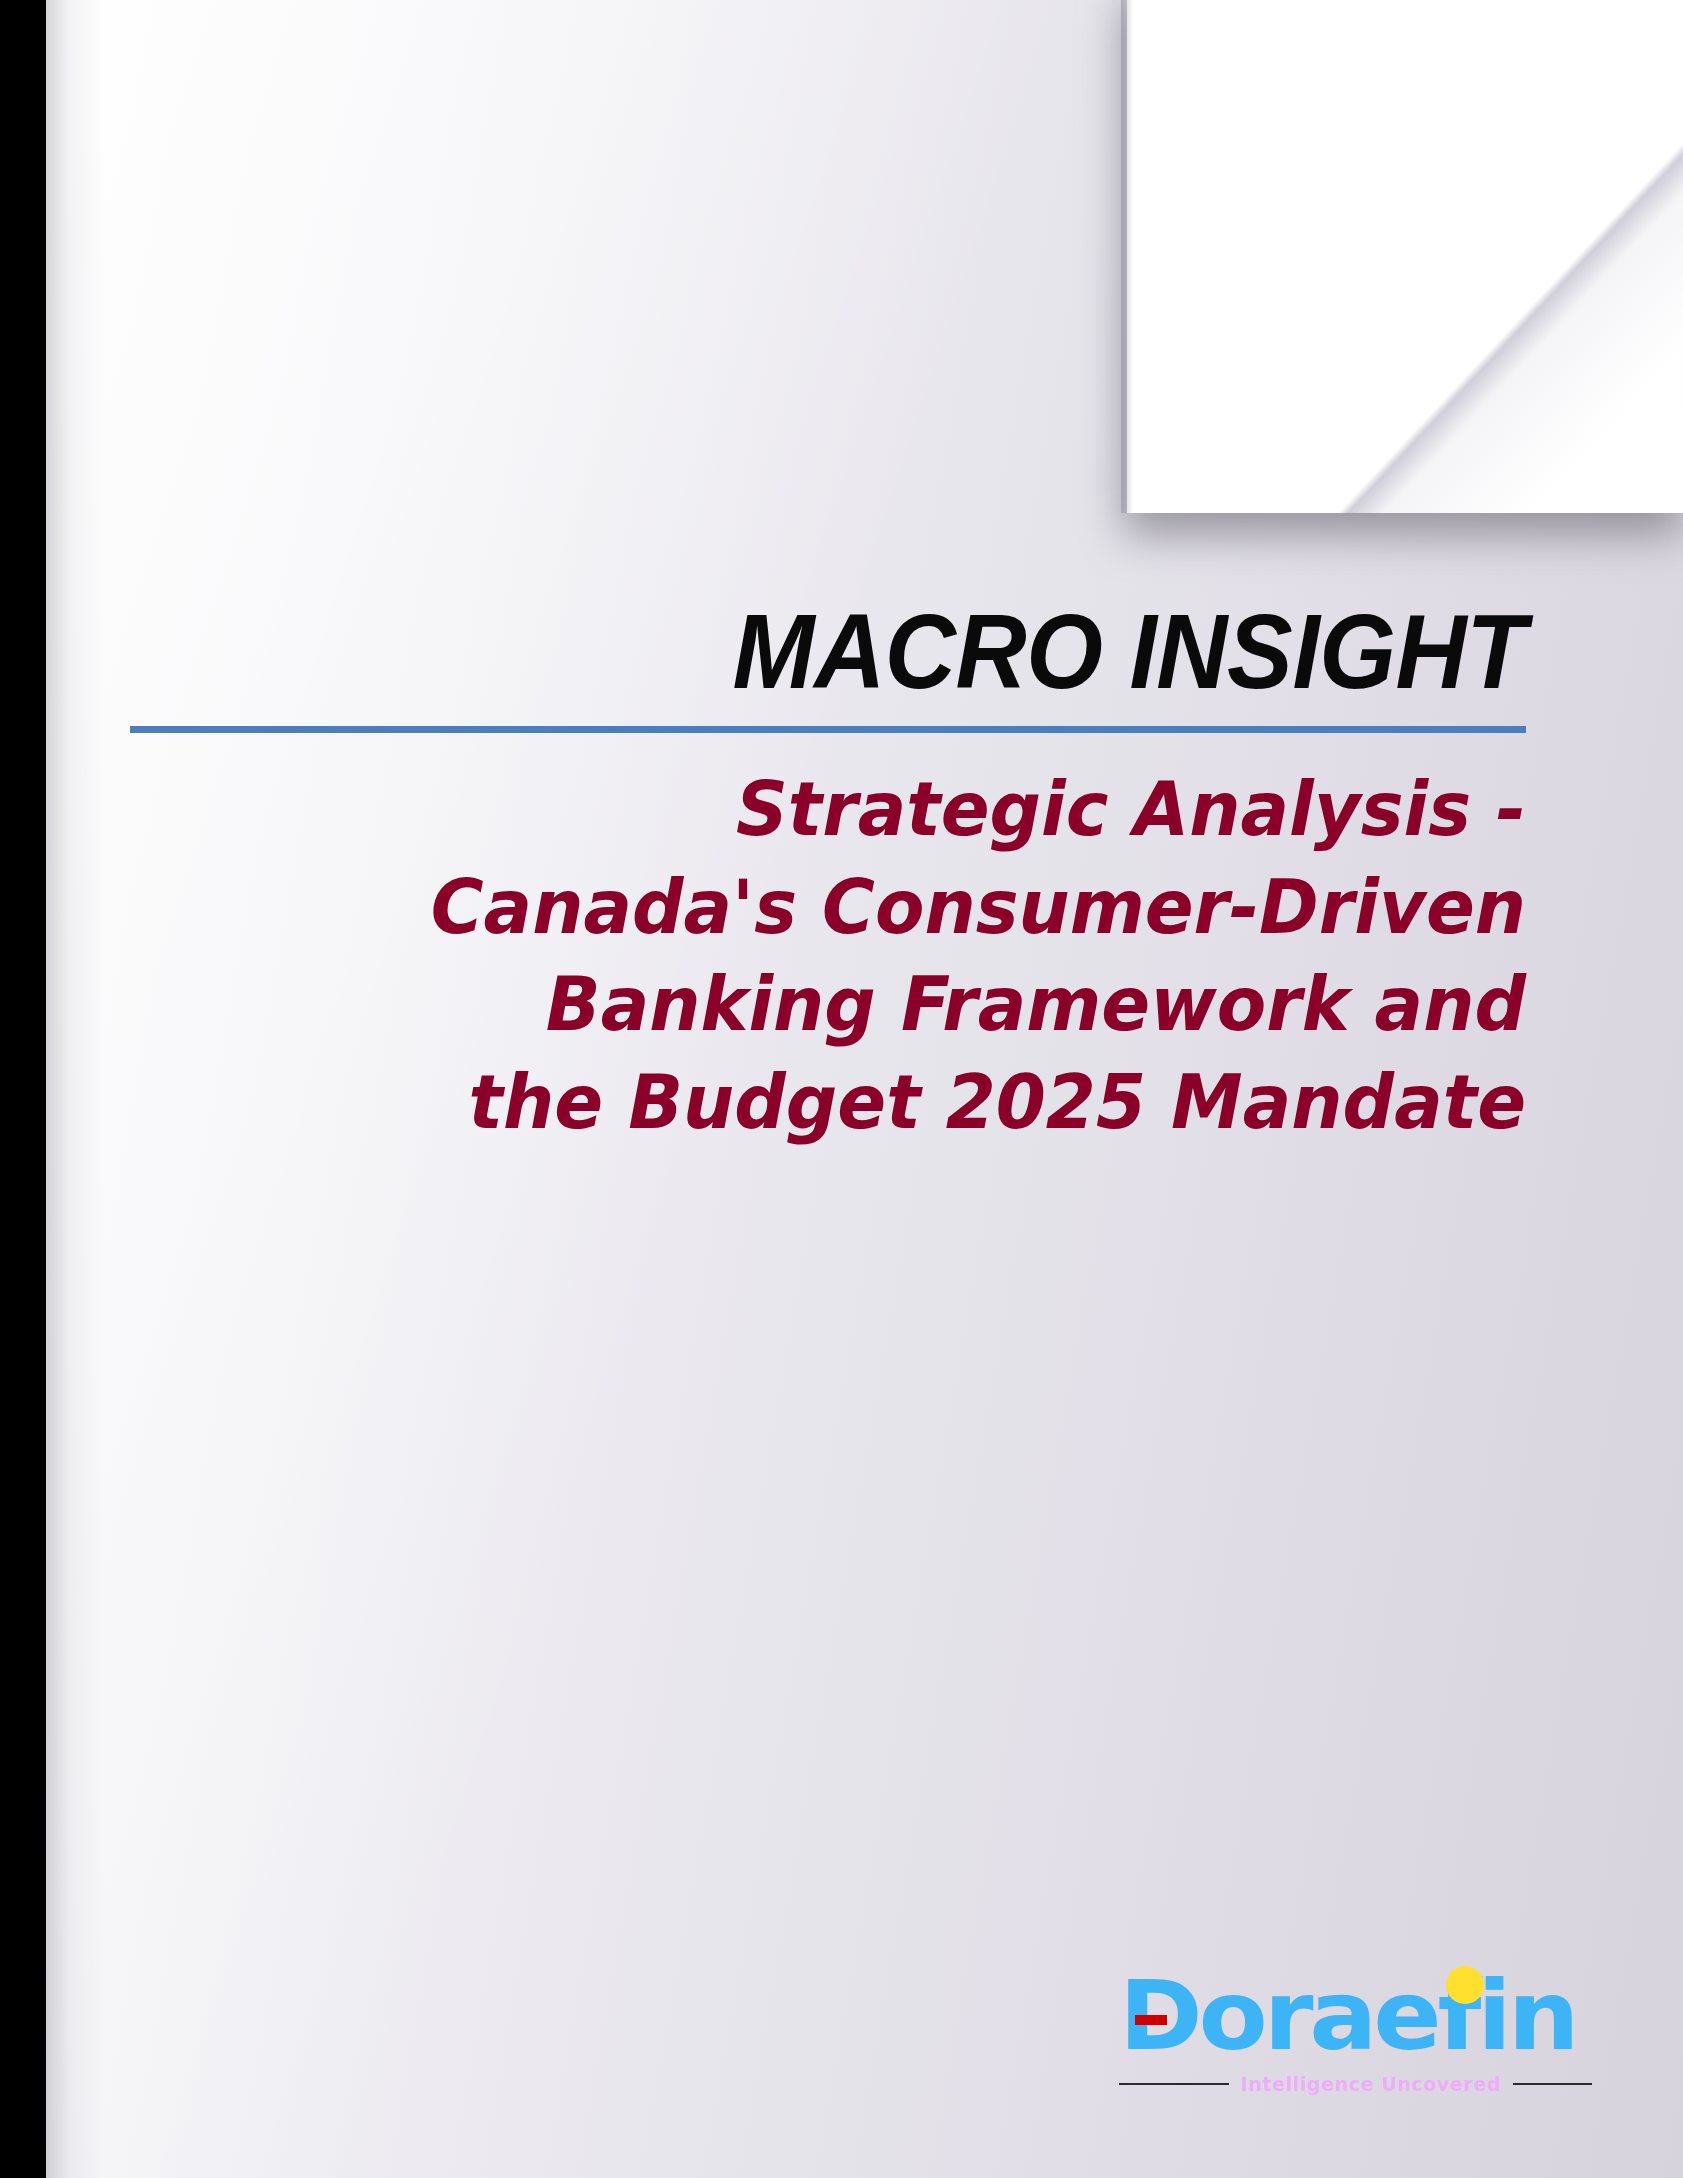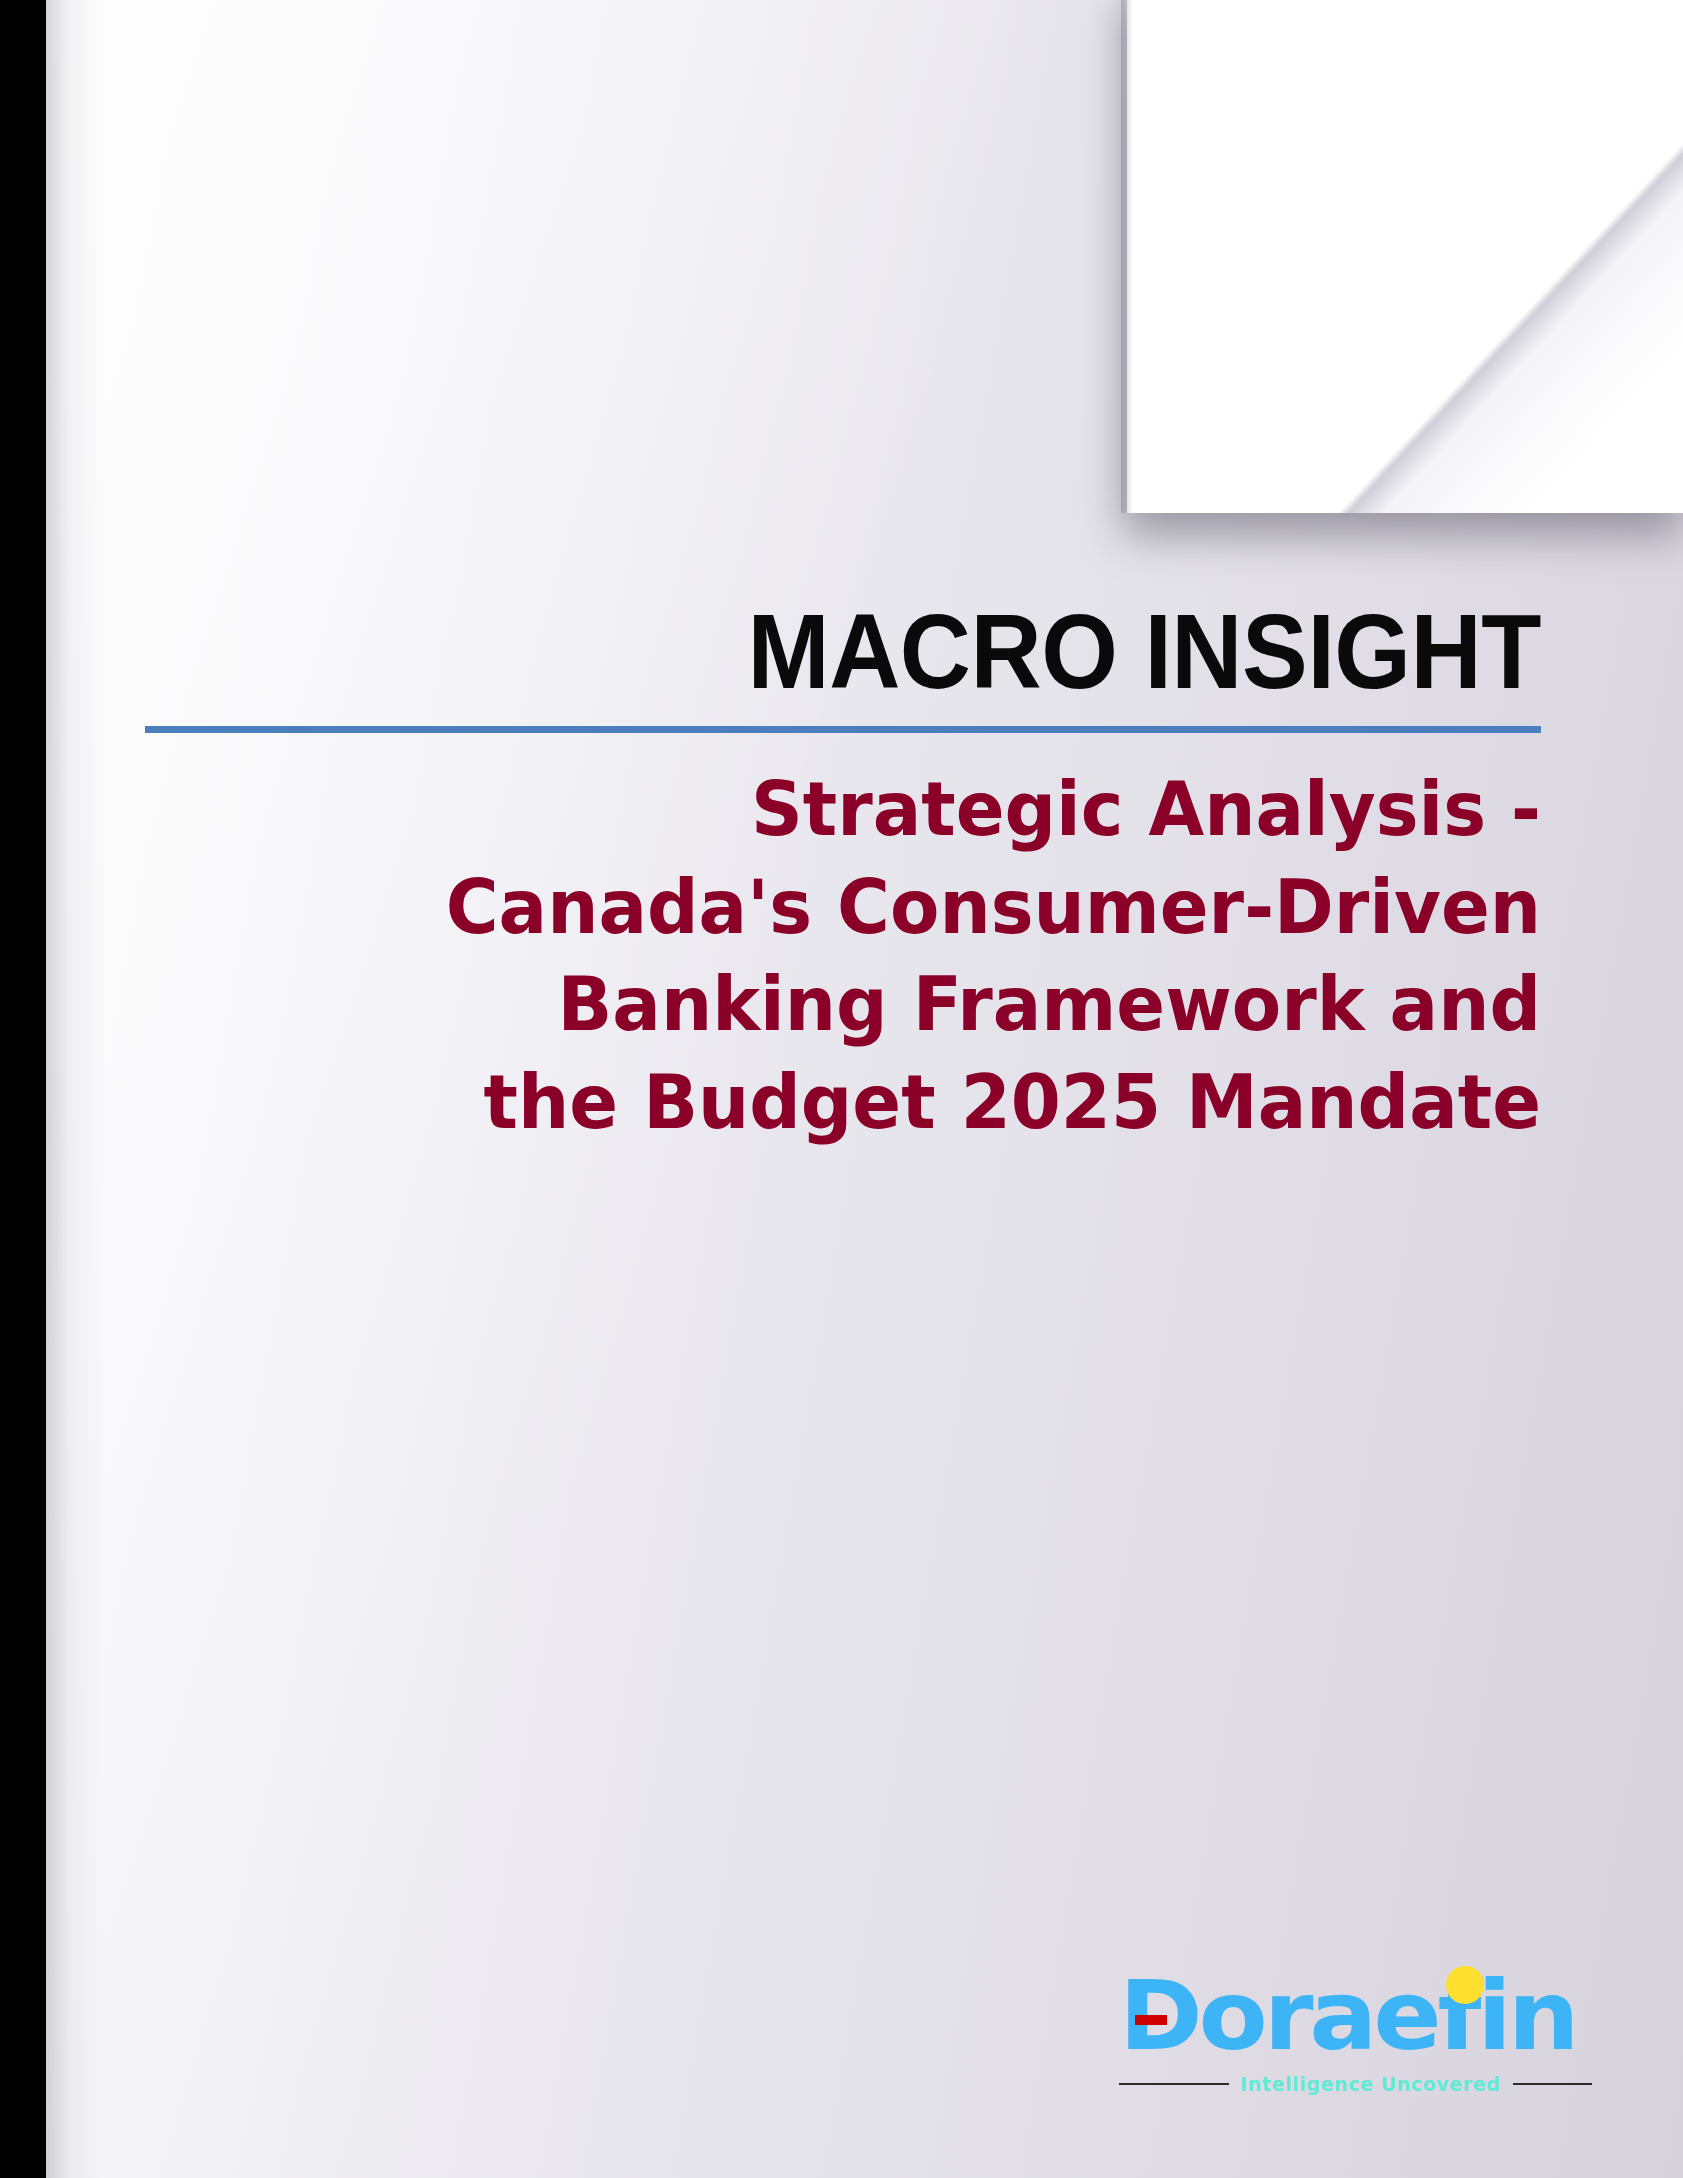--- a/index.html
+++ b/index.html
@@ -116,23 +116,24 @@
     width: 12px;
     height: 513px;
     background: linear-gradient(90deg,
       rgba(130,128,142,0.45) 0%,
       rgba(255,255,255,0.0) 100%);
   }
 
   
   .title-block {
     position: absolute;
-    left: 145px;
+    left: 130px;
     top: 594px;
     width: 1396px;
+    font-style: italic;
   }
   .main-title {
     margin: 0;
     text-align: right;
     font-family: "Liberation Sans", sans-serif;
     font-weight: bold;
     font-size: 106px;
     line-height: 1.08;
     letter-spacing: -0.5px;
     color: #0a0a0a;
@@ -217,21 +218,21 @@
     flex: 1 1 auto;
     height: 2px;
     background: #2b2b2b;
   }
   .tag-text {
     flex: 0 0 auto;
     font-family: "DejaVu Sans", sans-serif;
     font-weight: bold;
     font-size: 19px;
     letter-spacing: 0.6px;
-    color: #5eead4;
+    color: #f0abfc;
     white-space: nowrap;
   }
   .tag-rule.short { flex: 0 0 79px; }
 </style>
 </head>
 <body>
 
 <div id="cover">
 
   <div class="spine"></div>

